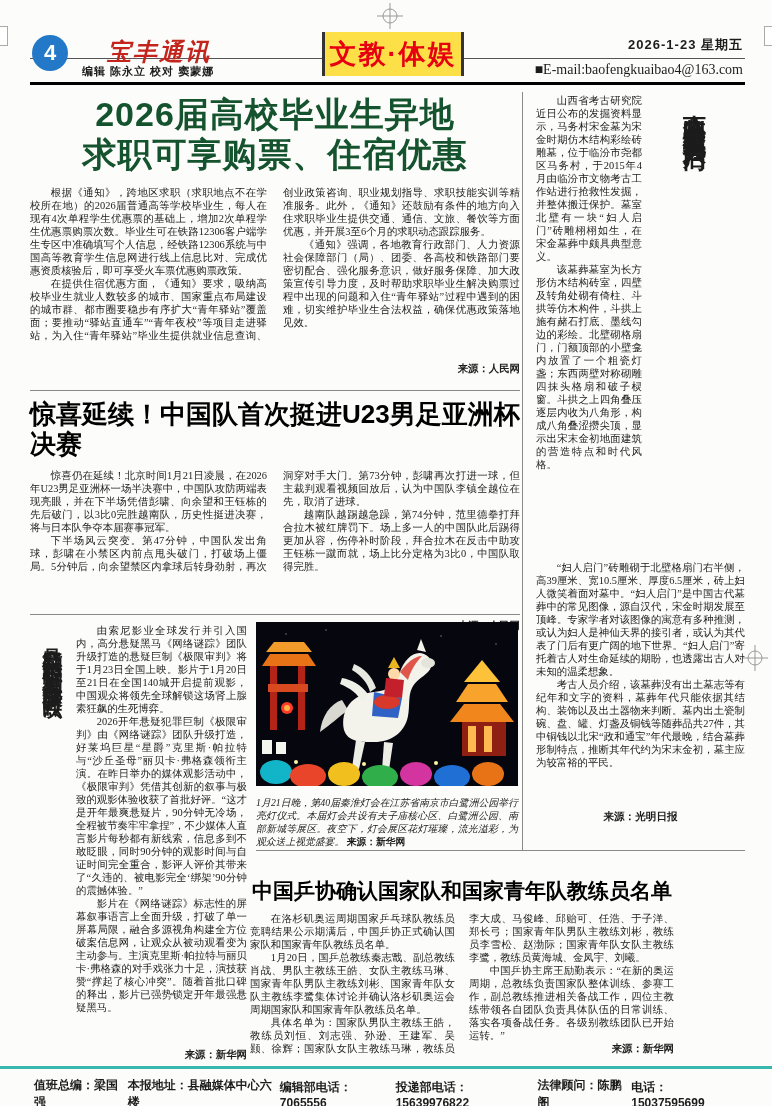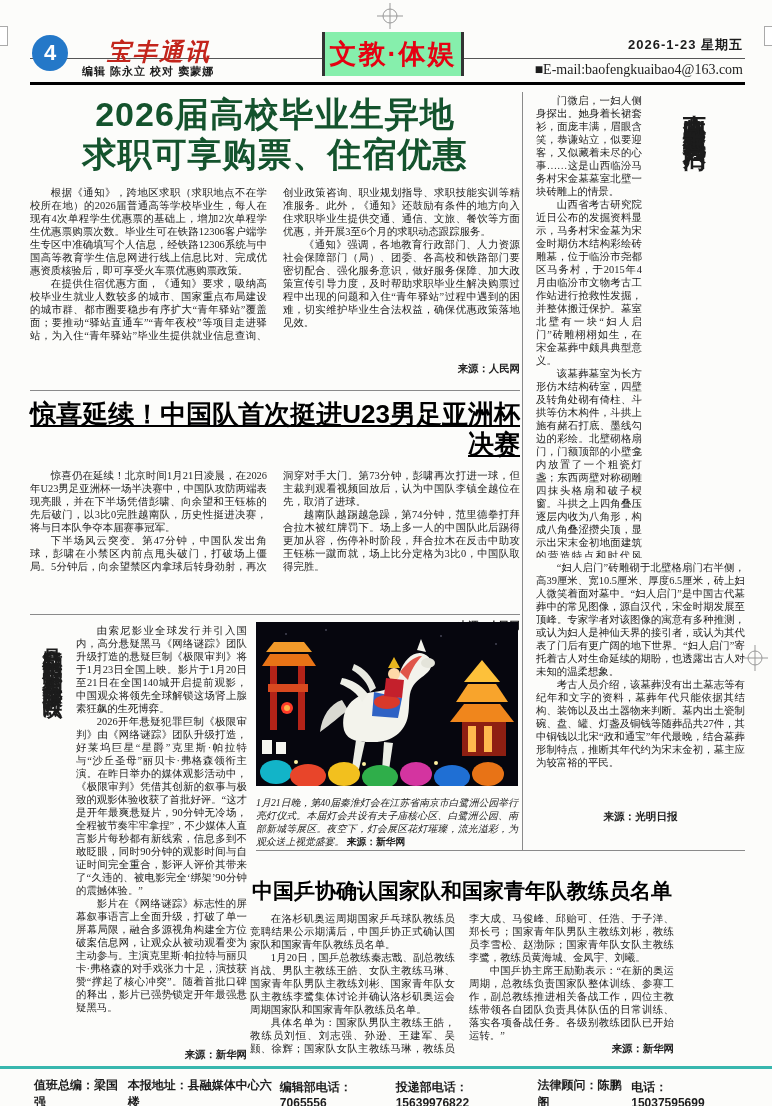--- a/index.html
+++ b/index.html
@@ -9,21 +9,21 @@
   
   .regmark{position:absolute;width:26px;height:26px;}
   .corner{position:absolute;width:14px;height:18px;border:1px solid #aaa;background:#fff;}
   
   .hdr-line{position:absolute;left:0;top:30px;right:0;height:1px;background:#555;}
   .page-badge{position:absolute;left:2px;top:7px;width:36px;height:36px;border-radius:50%;
       background:#2478c8;color:#fff;font:bold 22px/36px "Liberation Sans",sans-serif;text-align:center;}
   .masthead{position:absolute;left:52px;top:8px;color:#c3251c;font-weight:bold;font-style:italic;
       font-size:24px;letter-spacing:2px;font-family:"Liberation Serif",serif;margin-left:25px;}
   .staff{position:absolute;left:52px;top:36px;font:bold 11px "Liberation Sans",sans-serif;letter-spacing:1px;}
-  .section-box{position:absolute;left:292px;top:4px;width:136px;height:44px;background:#86efac;
+  .section-box{position:absolute;left:292px;top:4px;width:136px;height:44px;background:#fde047;
       border-left:3px solid #333;border-right:3px solid #333;display:flex;align-items:center;justify-content:center;}
   .section-title{color:#e60012;font:bold 27px "Liberation Sans",sans-serif;letter-spacing:2px;}
   .hdr-date{position:absolute;right:2px;top:8px;font:bold 13px "Liberation Sans",sans-serif;letter-spacing:1px;margin-left:34px;}
   .hdr-email{position:absolute;right:2px;top:34px;font-size:14px;font-family:"Liberation Serif",serif;}
   .rule-top{position:absolute;left:30px;top:82px;width:715px;height:3px;background:#000;}
   
   .div-h{position:absolute;height:1px;background:#8a8a8a;}
   .div-v{position:absolute;width:1px;background:#8a8a8a;}
   
   .btxt{font-size:10.4px;line-height:13px;text-align:justify;}
@@ -31,21 +31,21 @@
   .body-wrap{position:relative;overflow:hidden;}
   .cols2{column-count:2;column-gap:16px;height:100%;}
   .src-pin{position:absolute;right:0;bottom:0;font-weight:bold;font-size:10.4px;
       background:#fcfcfa;padding-left:10px;}
   
   .art1{position:absolute;left:30px;top:94px;width:490px;}
   .art1 .headline{font:bold 34px/1.18 "Liberation Sans",sans-serif;text-align:center;letter-spacing:1px;color:#14532d;}
   .art1 .body-wrap{margin-top:12px;height:190px;}
   
   .art2{position:absolute;left:30px;top:400px;width:490px;}
-  .art2 .headline{font:bold 26px/1.15 "Liberation Sans",sans-serif;text-align:right;color:#000;text-decoration:underline;}
+  .art2 .headline{font:bold 26px/1.15 "Liberation Sans",sans-serif;text-align:left;color:#000;}
   .art2 .body-wrap{margin-top:9px;height:164px;}
   
   .art-movie{position:absolute;left:30px;top:624px;width:217px;height:438px;display:flex;}
   .movie-titlecol{width:46px;display:flex;justify-content:center;}
   .v-title-movie{writing-mode:vertical-rl;text-orientation:mixed;
       font:bold 20px "Liberation Sans",sans-serif;letter-spacing:3px;line-height:1.9;margin-top:8px;}
   .movie-bodywrap{flex:1;position:relative;overflow:hidden;}
   
   .photo-block{position:absolute;left:256px;top:622px;width:262px;}
   .photo-frame{width:262px;height:164px;background:#06060e;}
@@ -209,21 +209,20 @@
       <span>1月21日晚，第40届秦淮灯会在江苏省南京市白鹭洲公园举行亮灯仪式。本届灯会共设有夫子庙核心区、白鹭洲公园、南部新城等展区。夜空下，灯会展区花灯璀璨，流光溢彩，为观众送上视觉盛宴。</span>
       <span class="cap-src">来源：新华网</span>
     </div>
   </div>
   <div class="div-h" style="left:256px;top:850px;width:489px;"></div>
   <div class="div-v" style="left:522px;top:92px;height:758px;"></div>
 
   <div class="art-tomb">
     <div class="tomb-top">
       <div class="tomb-narrow btxt">
-          <p>门微启，一妇人侧身探出。她身着长裙套衫，面庞丰满，眉眼含笑，恭谦站立，似要迎客，又似藏着未尽的心事……这是山西临汾马务村宋金墓墓室北壁一块砖雕上的情景。</p>
           <p>山西省考古研究院近日公布的发掘资料显示，马务村宋金墓为宋金时期仿木结构彩绘砖雕墓，位于临汾市尧都区马务村，于2015年4月由临汾市文物考古工作站进行抢救性发掘，并整体搬迁保护。墓室北壁有一块“妇人启门”砖雕栩栩如生，在宋金墓葬中颇具典型意义。</p>
           <p>该墓葬墓室为长方形仿木结构砖室，四壁及转角处砌有倚柱、斗拱等仿木构件，斗拱上施有赭石打底、墨线勾边的彩绘。北壁砌格扇门，门额顶部的小壁龛内放置了一个粗瓷灯盏；东西两壁对称砌雕四抹头格扇和破子棂窗。斗拱之上四角叠压逐层内收为八角形，构成八角叠涩攒尖顶，显示出宋末金初地面建筑的营造特点和时代风格。</p>
         </div>
       <div class="tomb-titlecol">
         <span class="v-title-tomb">山西临汾马务村宋金墓再现『妇人启门』</span>
       </div>
     </div>
     <div class="tomb-wide btxt">
         <p>“妇人启门”砖雕砌于北壁格扇门右半侧，高39厘米、宽10.5厘米、厚度6.5厘米，砖上妇人微笑着面对墓中。“妇人启门”是中国古代墓葬中的常见图像，源自汉代，宋金时期发展至顶峰。专家学者对该图像的寓意有多种推测，或认为妇人是神仙天界的接引者，或认为其代表了门后有更广阔的地下世界。“妇人启门”寄托着古人对生命延续的期盼，也透露出古人对未知的温柔想象。</p>
         <p>考古人员介绍，该墓葬没有出土墓志等有纪年和文字的资料，墓葬年代只能依据其结构、装饰以及出土器物来判断。墓内出土瓷制碗、盘、罐、灯盏及铜钱等随葬品共27件，其中铜钱以北宋“政和通宝”年代最晚，结合墓葬形制特点，推断其年代约为宋末金初，墓主应为较富裕的平民。</p>

